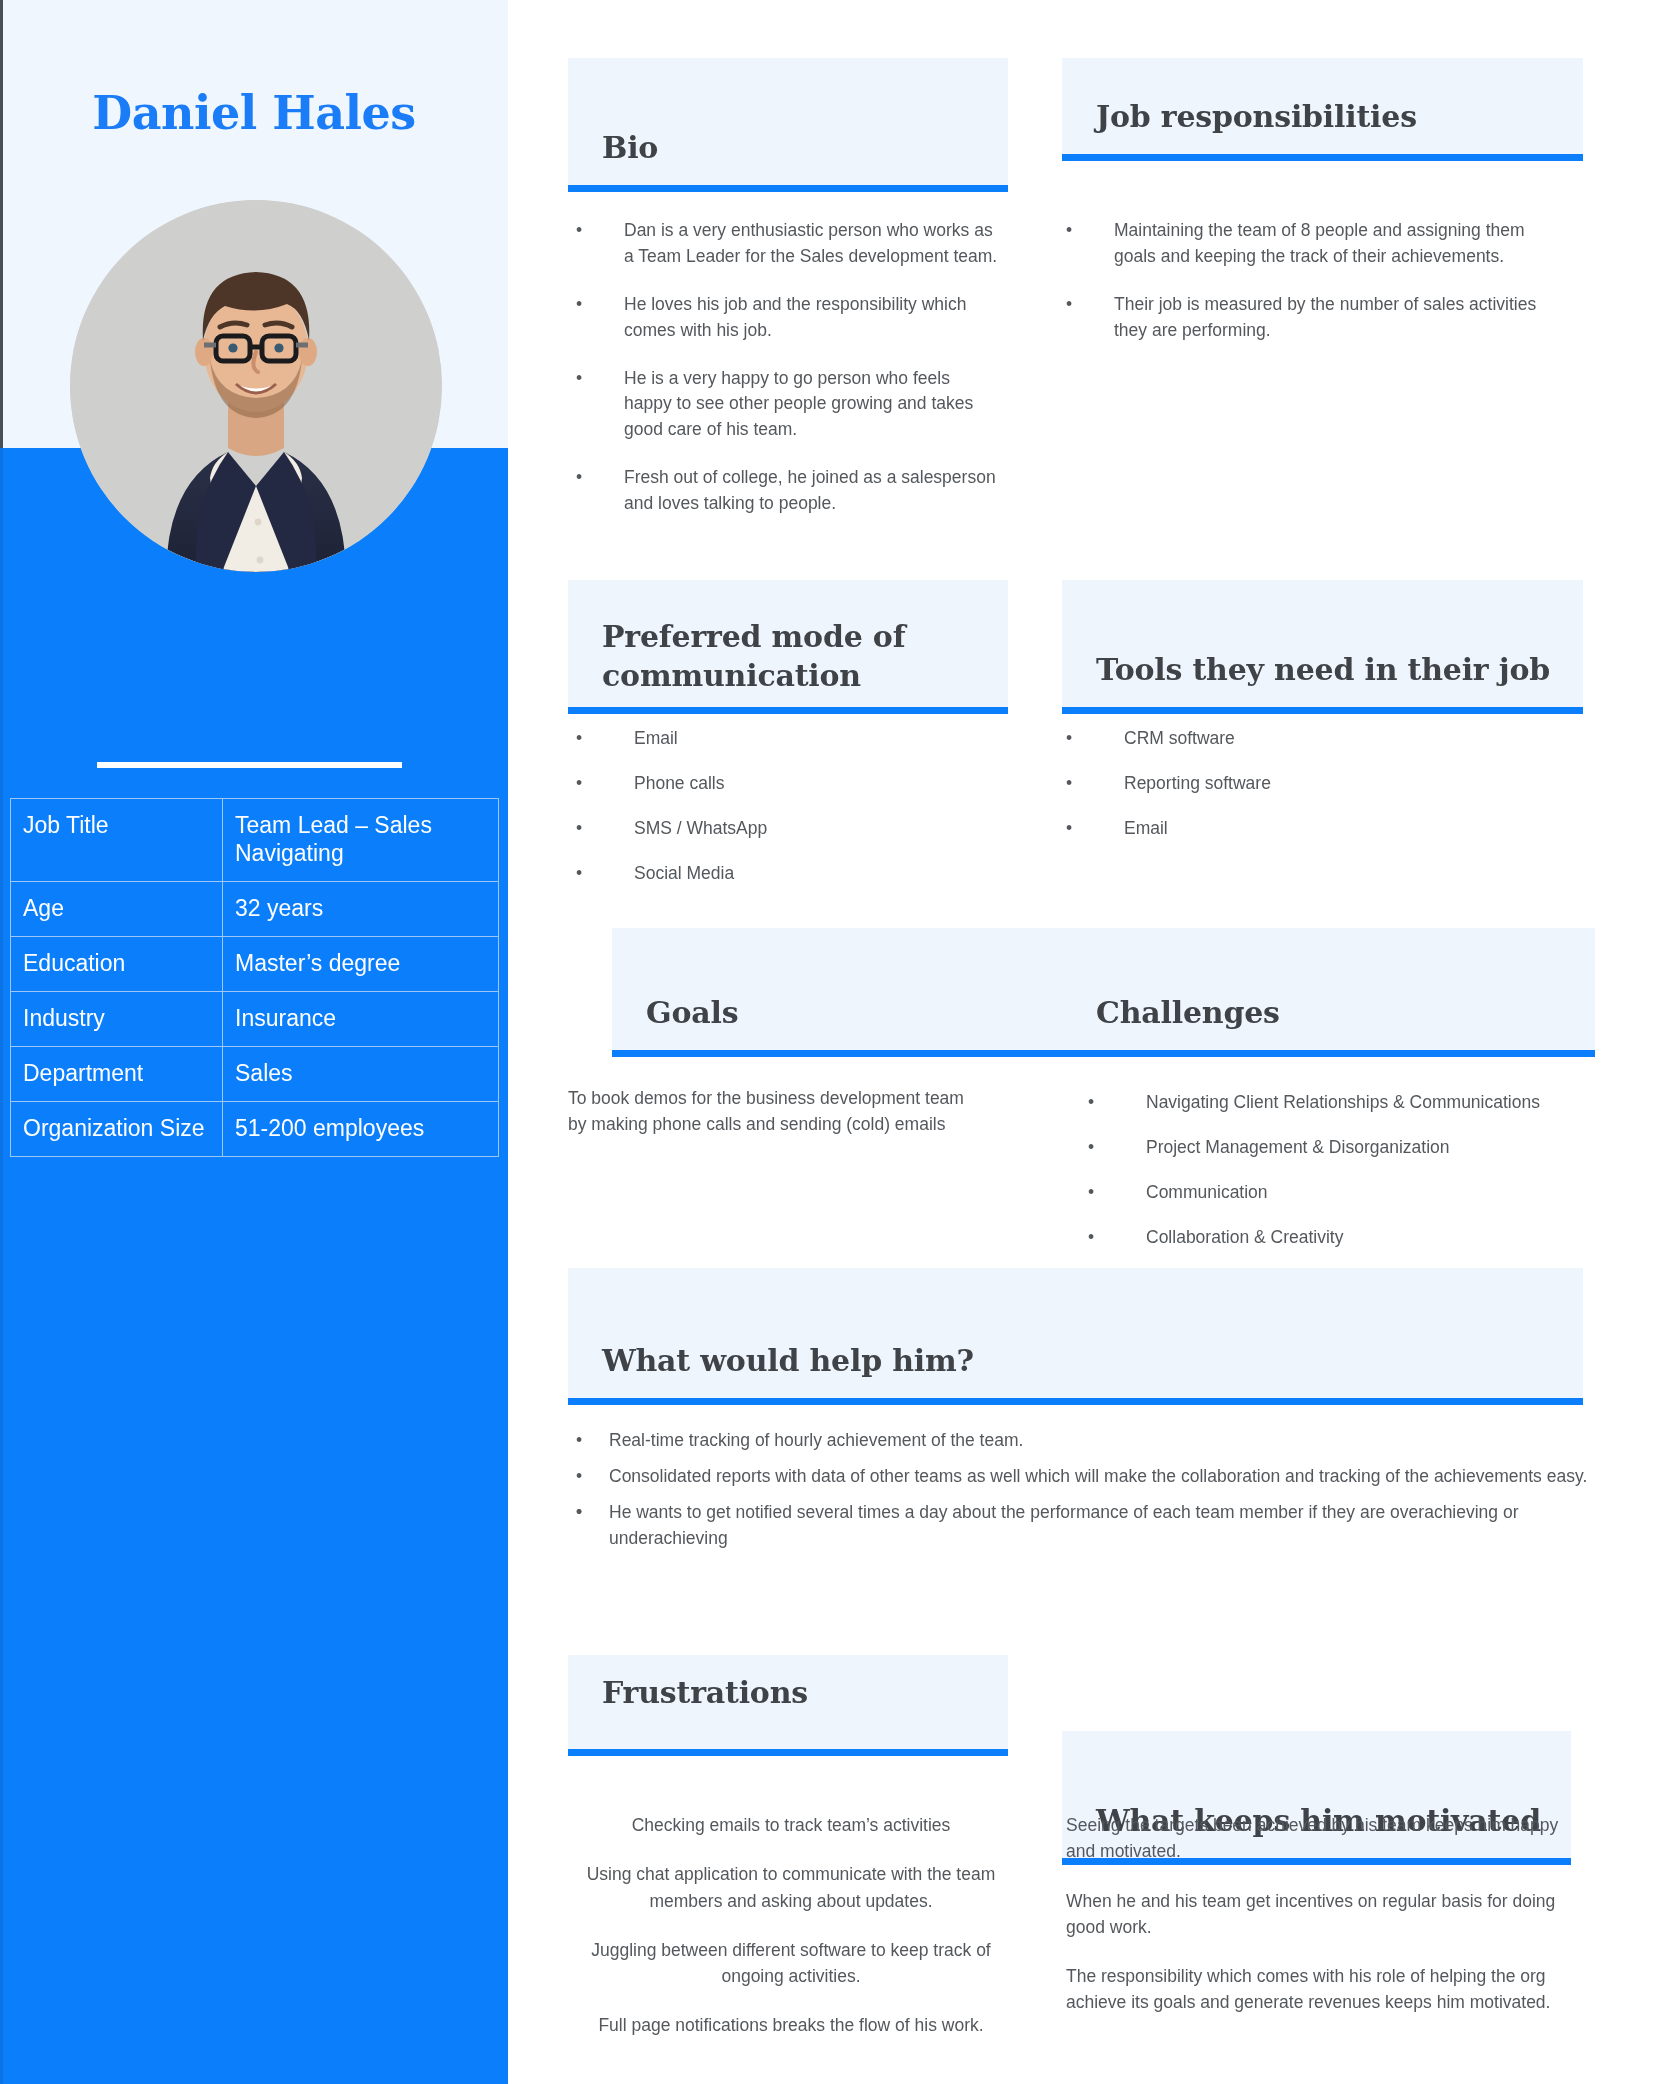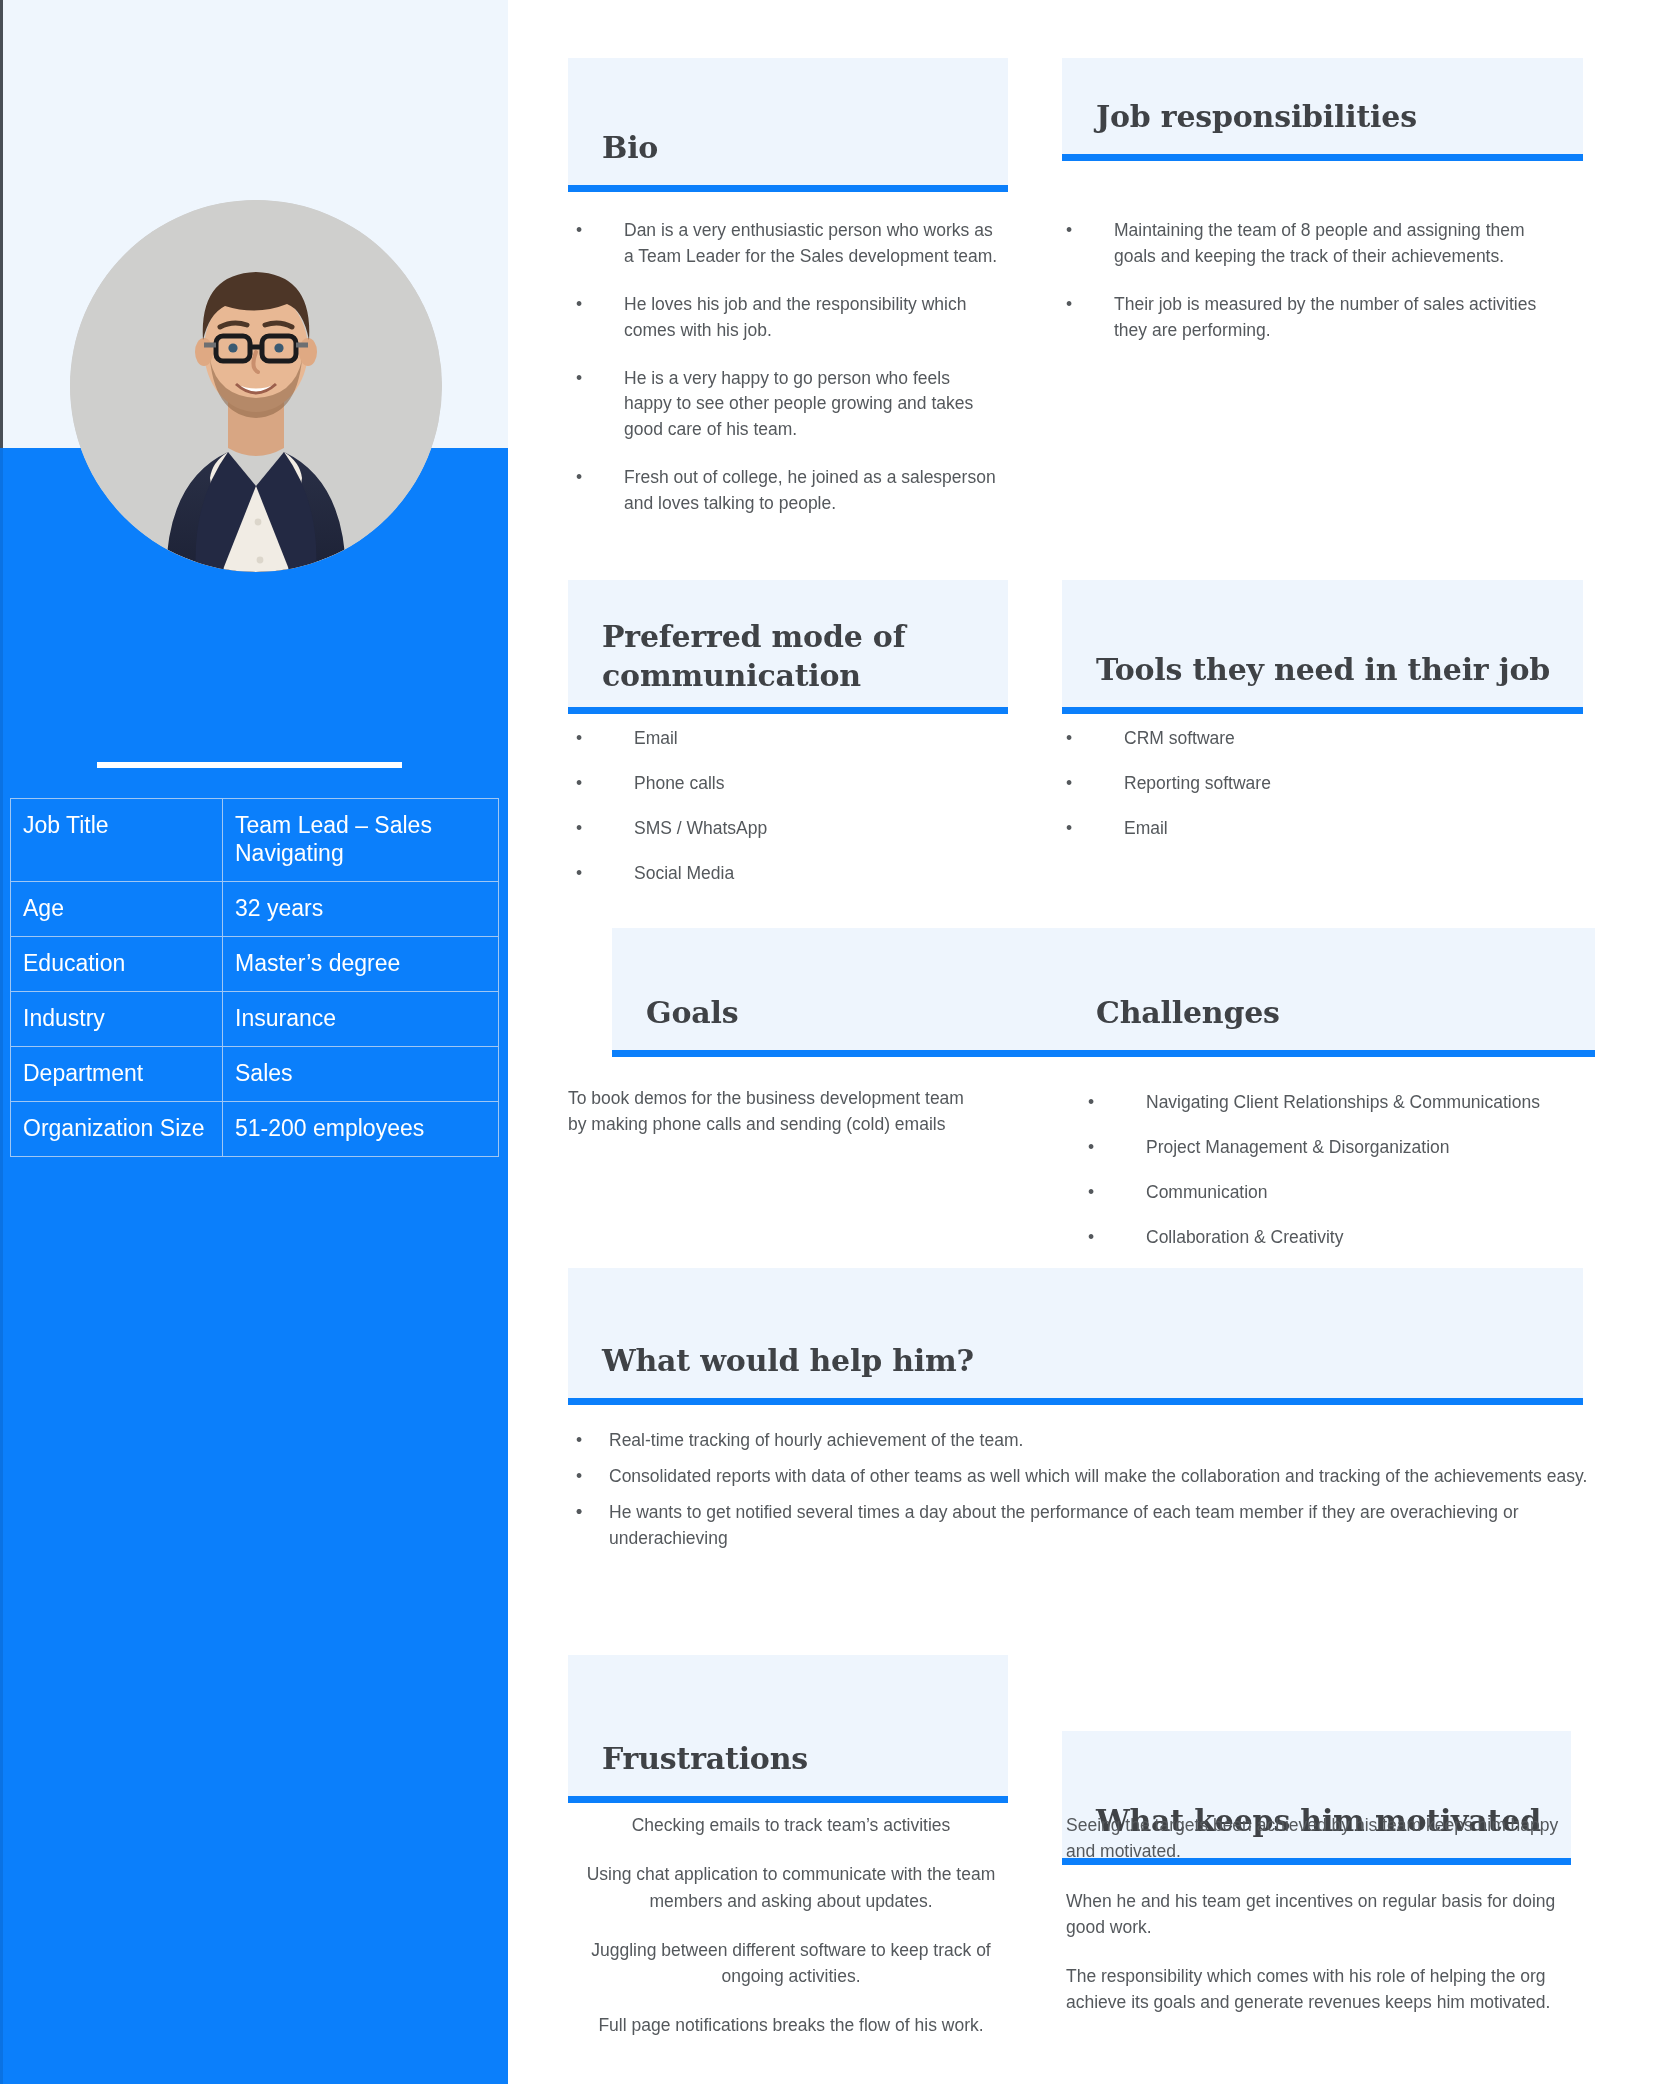--- a/index.html
+++ b/index.html
@@ -134,20 +134,21 @@
 </head>
 <body>
 
 <div class="page">
 
   <div class="sidebar">
     <div class="sidebar-blue"></div>
     <div class="edge-artifact"></div>
     <div class="edge-artifact2"></div>
 
+    <div class="person-name">Daniel Hales</div>
 
     <div class="avatar-wrap">
       <svg class="avatar-svg" viewBox="0 0 372 372">
         <defs>
           <clipPath id="circ">
               <circle cx="186" cy="186" r="186"></circle>
             </clipPath>
           <linearGradient id="jacket" x1="0" y1="0" x2="0" y2="1">
             <stop offset="0" stop-color="#2a3047"></stop>
               <stop offset="1" stop-color="#1d2236"></stop>
@@ -321,21 +322,21 @@
     <div class="txt-block" style="left:576px; top:1428px; width:1020px;">
       <ul class="blist b-help">
         <li><span class="bullet">•</span><span>Real-time tracking of hourly achievement of the team.</span></li>
         <li><span class="bullet">•</span><span>Consolidated reports with data of other teams as well which will make the collaboration and tracking of the achievements easy.</span></li>
         <li><span class="bullet">•</span></li>
         <li><span class="bullet">•</span><span>He wants to get notified several times a day about the performance of each team member if they are overachieving or underachieving</span></li>
       </ul>
     </div>
 
     <div class="card" style="left:568px; top:1655px; width:440px;">
-      <div class="card-head" style="height:141px;">
+      <div class="card-head" style="height:94px;align-items:center;">
         <h2>Frustrations</h2>
       </div>
       <div class="card-rule"></div>
     </div>
     <div class="txt-block" style="left:576px; top:1812px; width:430px;text-align:center;">
       <div class="para">Checking emails to track team’s activities</div>
       <div class="para">Using chat application to communicate with the team members and asking about updates.</div>
       <div class="para">Juggling between different software to keep track of ongoing activities.</div>
       <div class="para">Full page notifications breaks the flow of his work.</div>
     </div>

